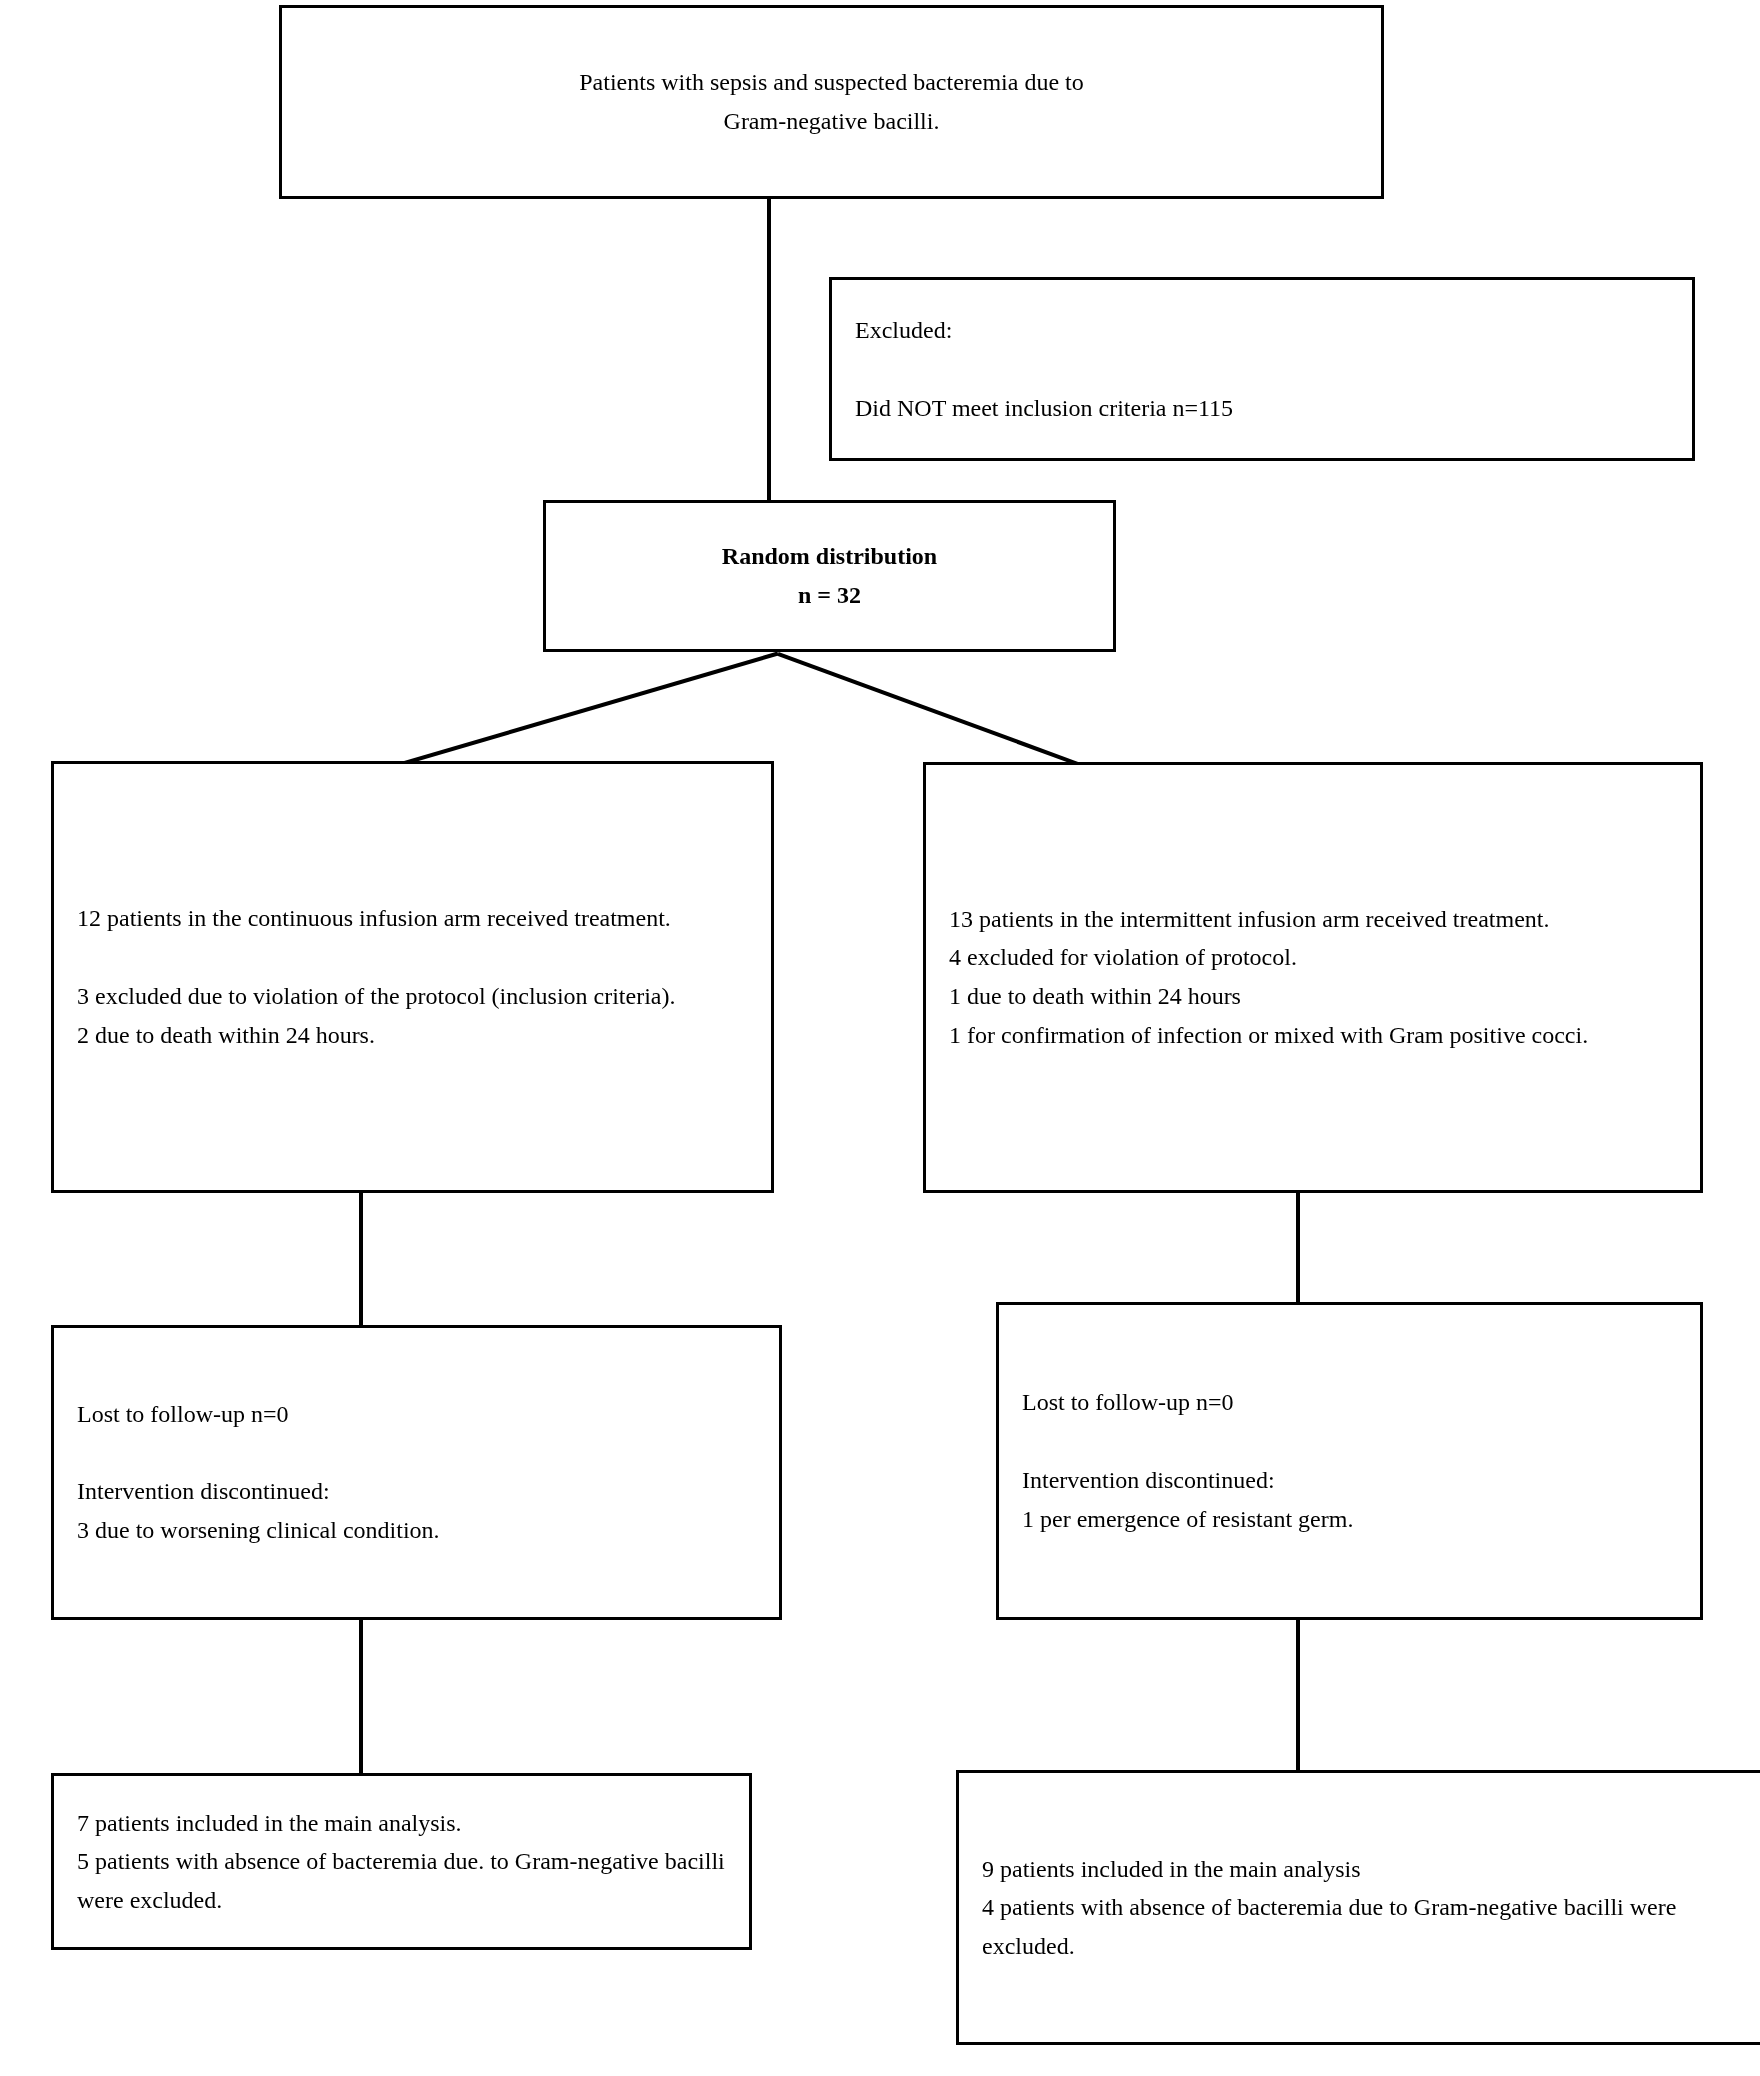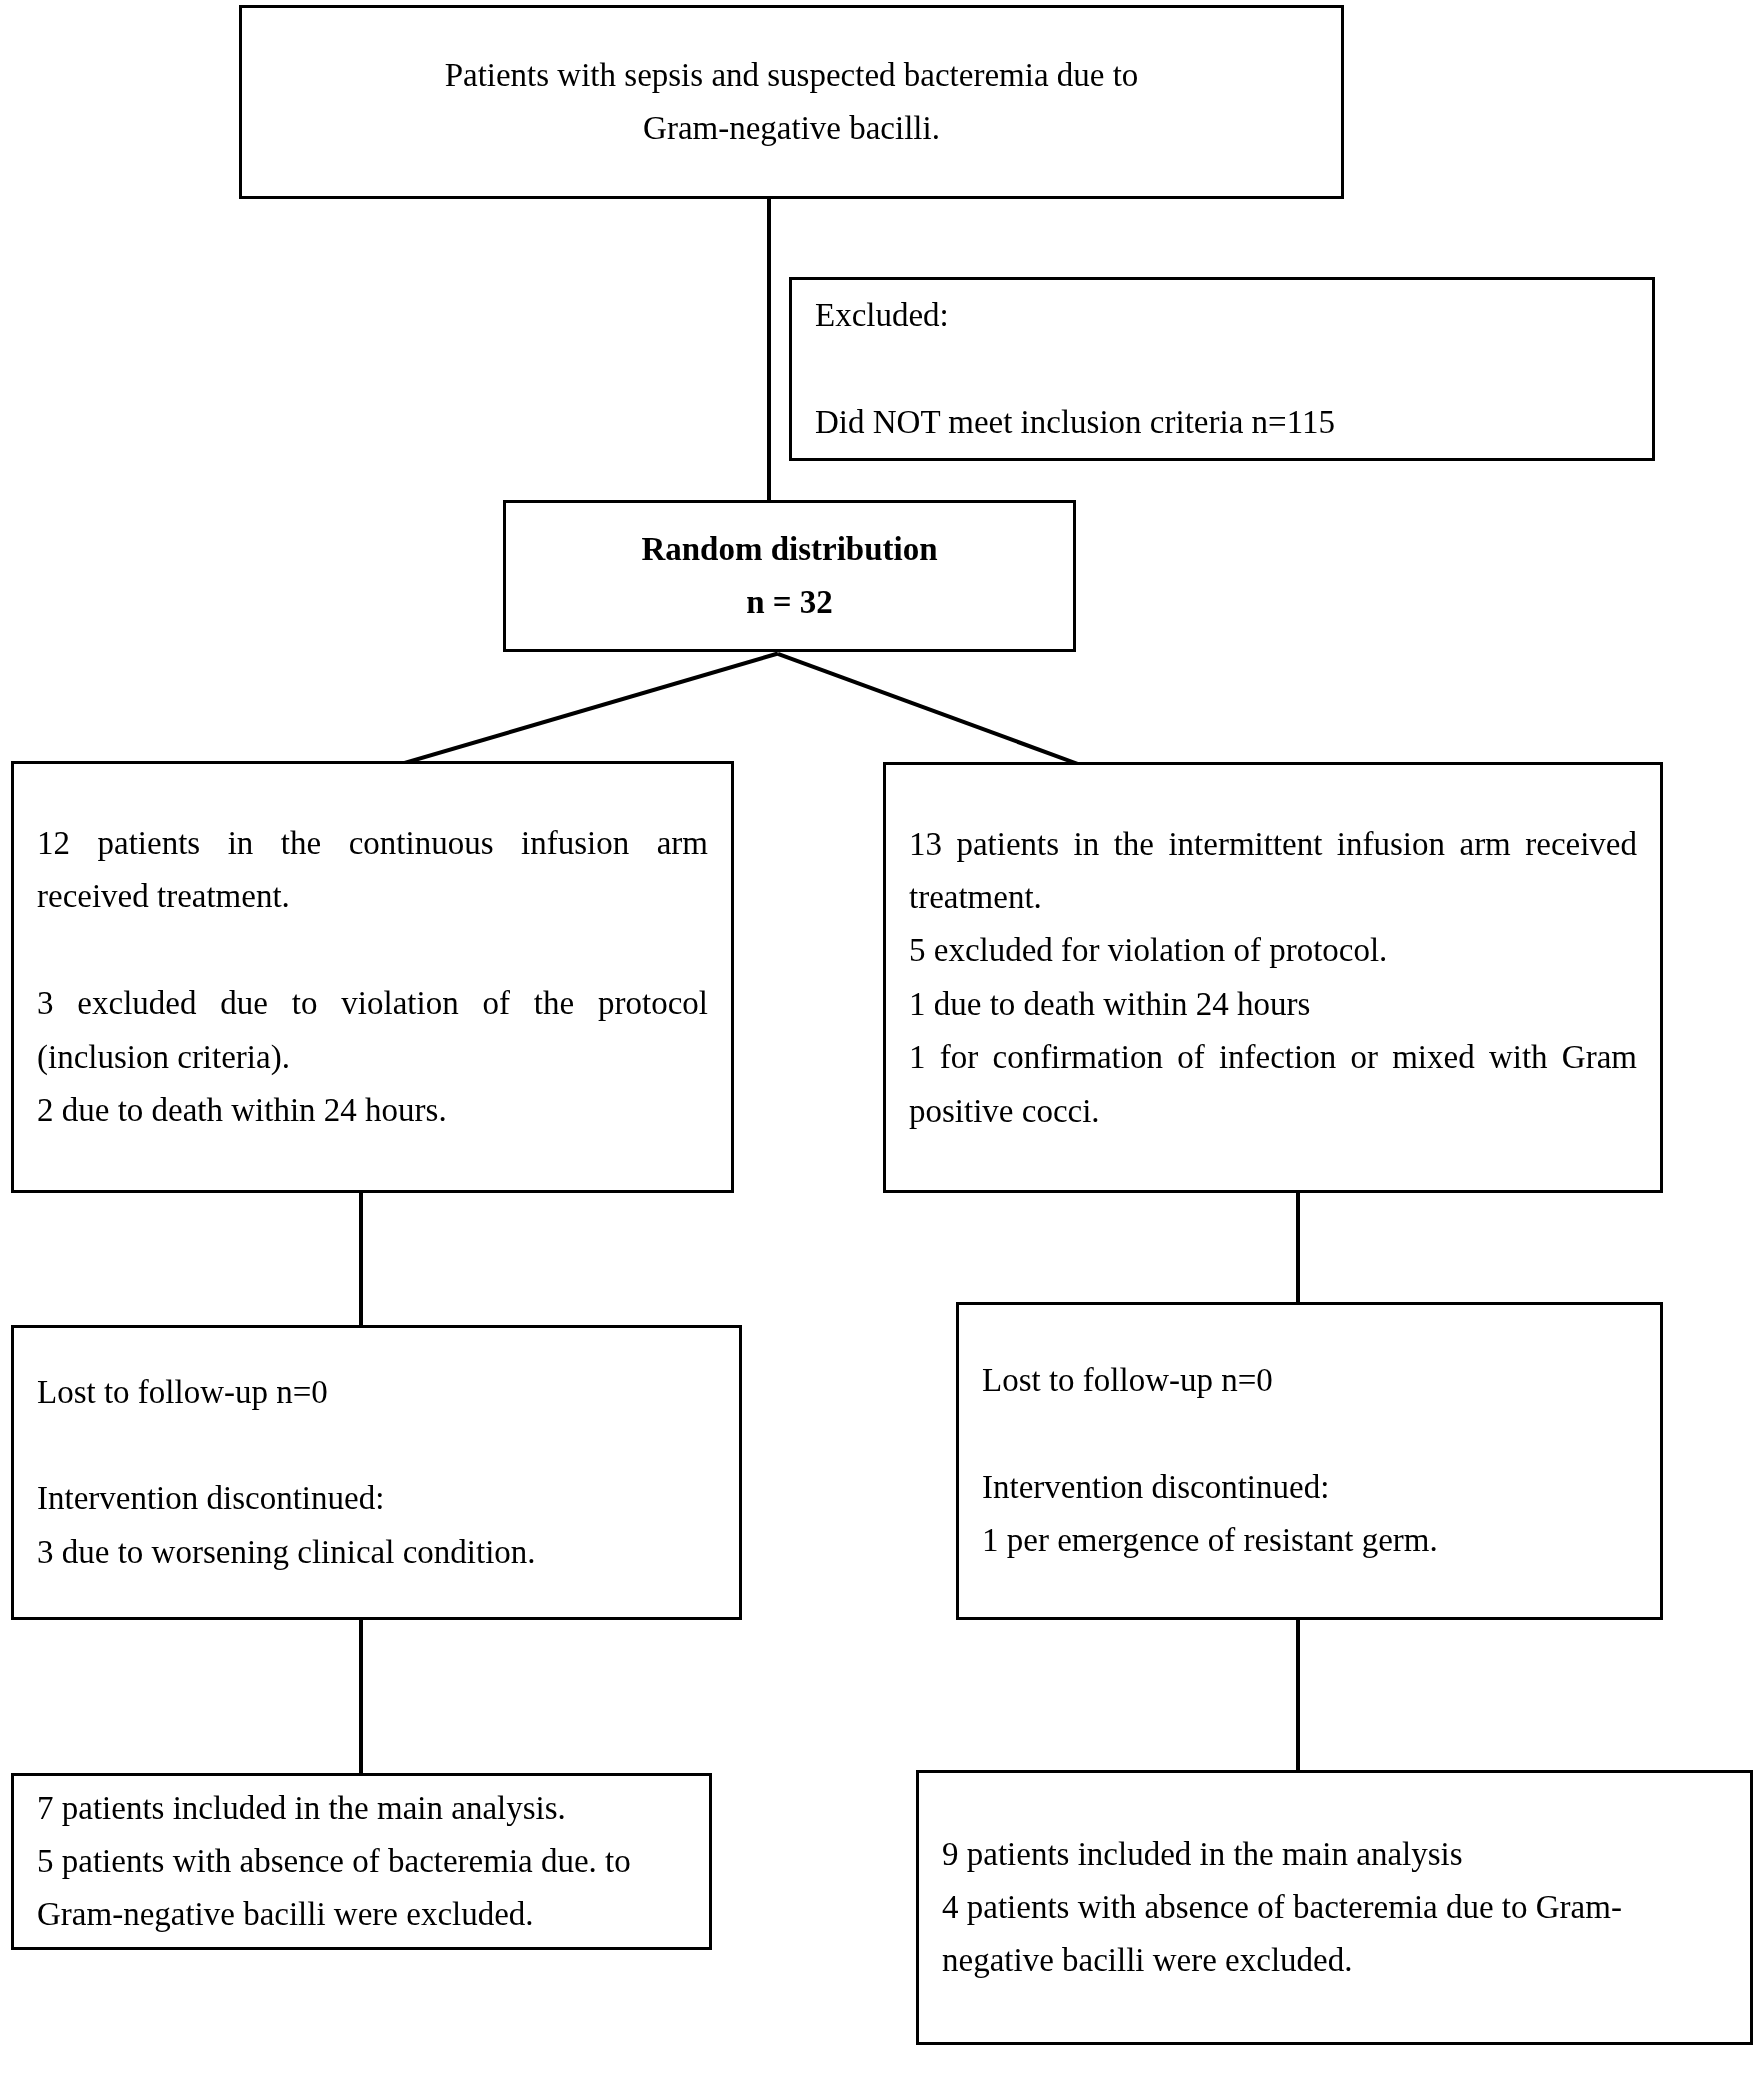--- a/index.html
+++ b/index.html
@@ -9,22 +9,23 @@
     background:#ffffff;
     font-family:"Liberation Serif","DejaVu Serif",serif;
     color:#000000;
     overflow:hidden;
   }
   .box{
     position:absolute;
     box-sizing:border-box;
     border:3px solid #000000;
     background:#ffffff;
-    font-size:33px;
+    font-size:24px;
     line-height:1.62;
+    margin-left:40px;
   }
   .box .inner{
     position:absolute;
     left:23px;right:23px;
     top:50%;
     transform:translateY(-50%);
   }
   .box p{margin:0;}
   .box p.gap{margin-top:1.62em;}
   .center{text-align:center;}
@@ -78,21 +79,21 @@
     <div class="inner">
       <p class="just">12 patients in the continuous infusion arm received treatment.</p>
       <p class="just gap">3 excluded due to violation of the protocol (inclusion criteria).</p>
       <p>2 due to death within 24 hours.</p>
     </div>
   </div>
 
   <div class="box" style="left:883px;top:762px;width:780px;height:431px;">
     <div class="inner">
       <p class="just">13 patients in the intermittent infusion arm received treatment.</p>
-      <p>5 excluded for violation of protocol.</p>
+      <p>4 excluded for violation of protocol.</p>
       <p>1 due to death within 24 hours</p>
       <p class="just">1 for confirmation of infection or mixed with Gram positive cocci.</p>
     </div>
   </div>
 
   <div class="line vline" style="left:359px;top:1193px;height:133px;"></div>
   <div class="line vline" style="left:1296px;top:1193px;height:111px;"></div>
 
   <div class="box" style="left:11px;top:1325px;width:731px;height:295px;">
     <div class="inner">

